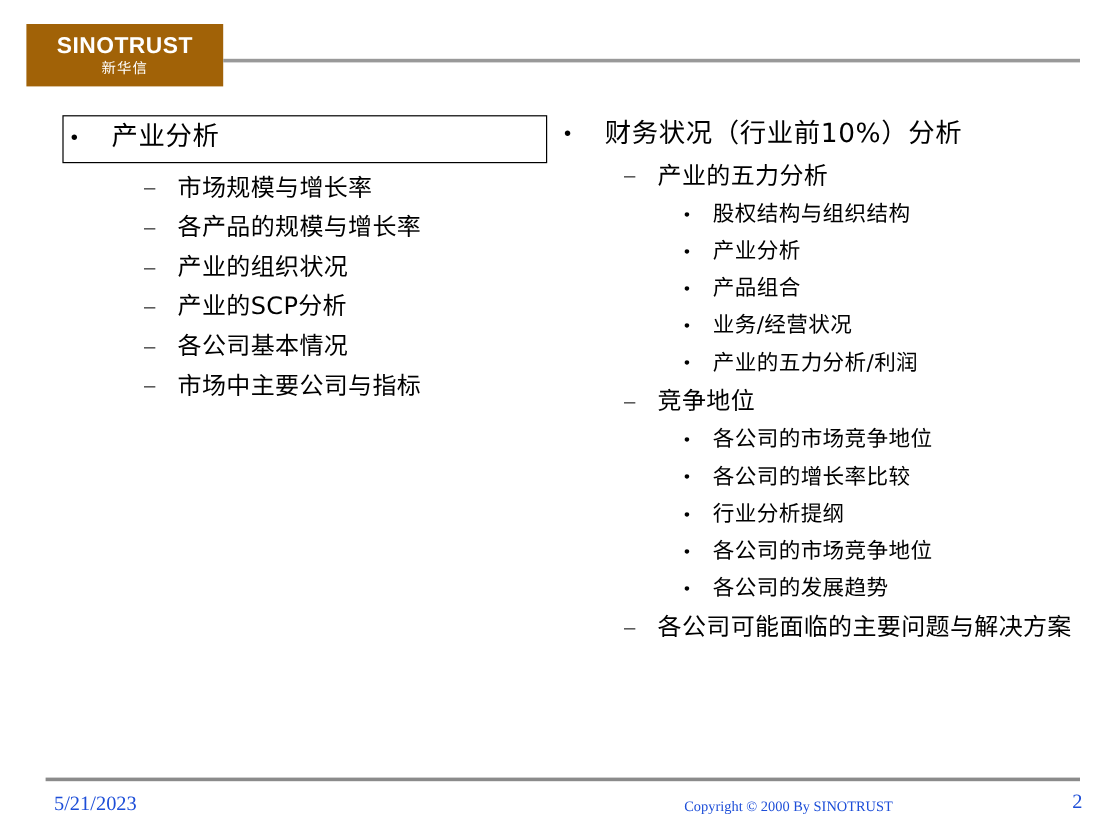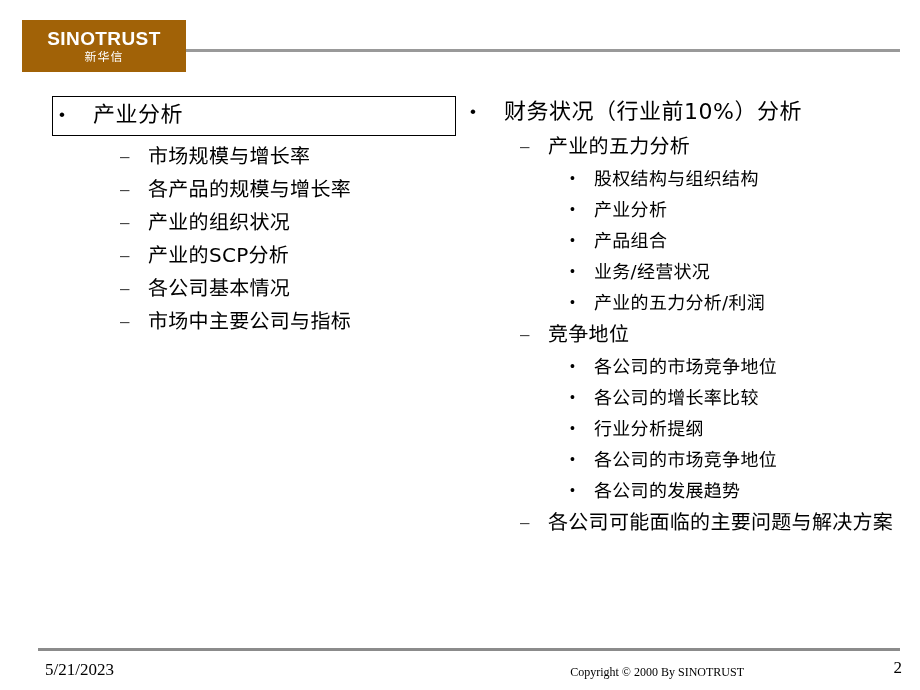--- a/index.html
+++ b/index.html
@@ -159,21 +159,21 @@
     position: absolute;
     left: 38px;
     top: 8px;
     width: 862px;
     height: 3px;
     background: #8b8b8b;
   }
   .footer-text {
     position: absolute;
     font-family: "Liberation Serif", "DejaVu Serif", serif;
-    color: #000000;
+    color: #1d4ed8;
   }
   #footer-date {
     left: 45px;
     top: 20px;
     font-size: 17px;
   }
   #footer-copyright {
     left: 0;
     top: 25px;
     width: 744px;

